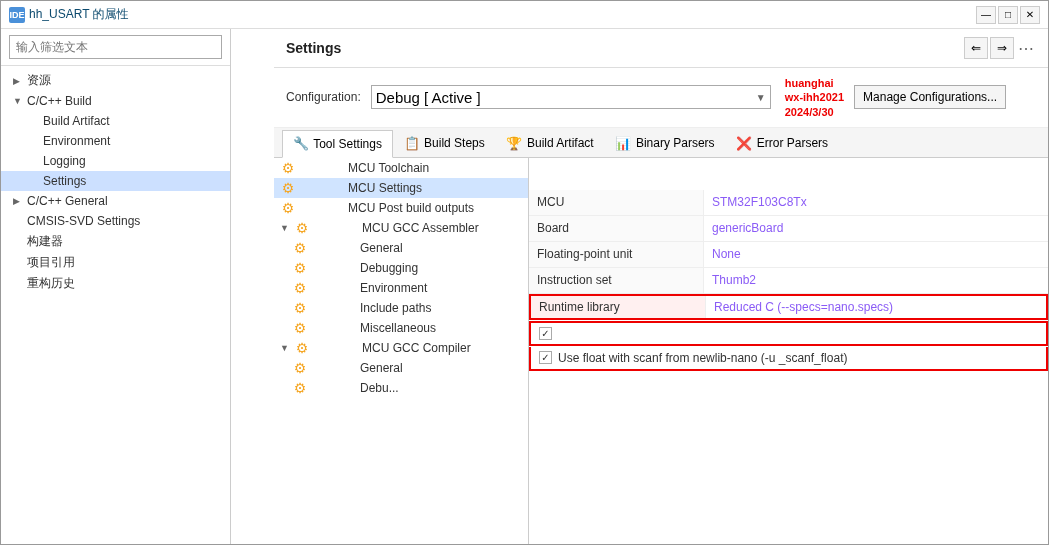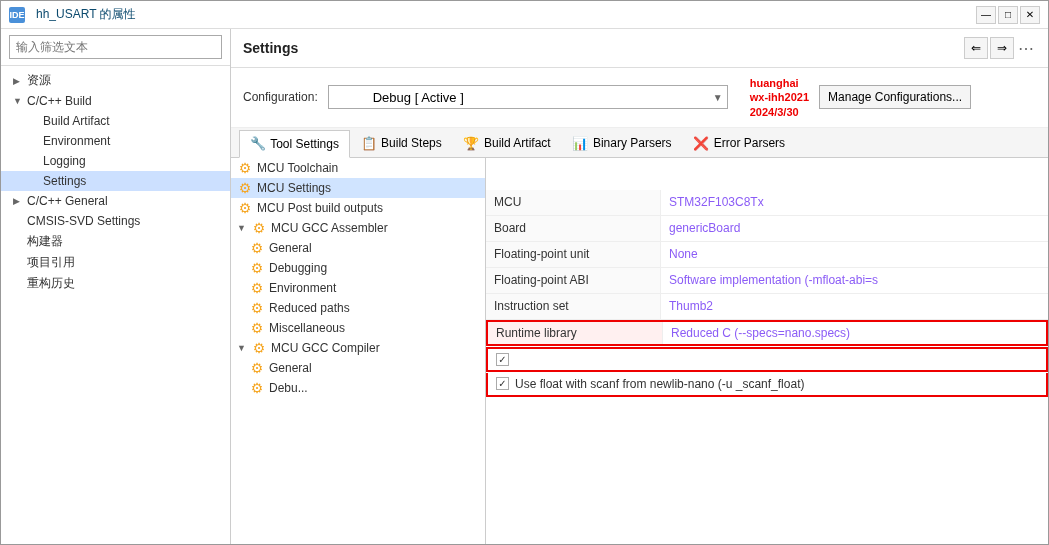--- a/index.html
+++ b/index.html
@@ -1,26 +1,26 @@
 <!DOCTYPE html>
 <html><head>
   <meta charset="utf-8">
   <style>
     * { box-sizing: border-box; margin: 0; padding: 0; }
     body { font-family: 'Segoe UI', Arial, sans-serif; font-size: 12px; background: #f0f0f0; }
 
     .window { width: 1049px; height: 545px; background: #fff; border: 1px solid #999; display: flex; flex-direction: column; }
 
-    .title-bar { background: #fff; border-bottom: 1px solid #ddd; padding: 4px 8px; display: flex; align-items: center; gap: 11px; height: 28px; }
+    .title-bar { background: #fff; border-bottom: 1px solid #ddd; padding: 4px 8px; display: flex; align-items: center; gap: 4px; height: 28px; }
     .title-bar-icon { width: 16px; height: 16px; background: #4a90d9; border-radius: 2px; font-size: 9px; color: white; display: flex; align-items: center; justify-content: center; font-weight: bold; flex-shrink: 0; }
     .title-bar-text { font-size: 12px; color: #0c4a6e; flex: 1; }
     .title-bar-controls { display: flex; gap: 2px; }
     .title-btn { width: 20px; height: 18px; border: 1px solid #ccc; background: #f5f5f5; cursor: pointer; display: flex; align-items: center; justify-content: center; font-size: 10px; }
 
-    .main-content { display: flex; flex: 1; overflow: hidden; }
+    .main-content { display: flex; flex: 1; overflow: hidden; gap: 43px; }
 
     .sidebar { width: 230px; border-right: 1px solid #ccc; background: #fff; display: flex; flex-direction: column; flex-shrink: 0; }
     .search-box { padding: 6px 8px; border-bottom: 1px solid #ddd; }
     .search-input { width: 100%; height: 24px; border: 1px solid #aaa; padding: 2px 6px; font-size: 12px; background: #fff; }
 
     .tree { flex: 1; overflow-y: auto; padding: 4px 0; }
     .tree-item { padding: 2px 8px 2px 8px; cursor: pointer; display: flex; align-items: center; gap: 4px; min-height: 20px; color: #333; }
     .tree-item.selected { background: #cce0ff; }
     .tree-item.l1 { padding-left: 12px; }
     .tree-item.l2 { padding-left: 28px; }
@@ -31,40 +31,40 @@
 
     .settings-header { padding: 8px 12px; border-bottom: 1px solid #ddd; display: flex; align-items: center; justify-content: space-between; }
     .settings-title { font-size: 14px; font-weight: bold; color: #222; }
     .header-nav { display: flex; align-items: center; gap: 2px; }
     .nav-btn { width: 24px; height: 22px; border: 1px solid #ccc; background: #f5f5f5; cursor: pointer; font-size: 12px; display: flex; align-items: center; justify-content: center; }
     .nav-dots { padding: 0 2px; font-size: 16px; color: #666; cursor: pointer; }
 
     .config-row { padding: 8px 12px; display: flex; align-items: center; gap: 10px; border-bottom: 1px solid #eee; }
     .config-label { font-size: 12px; color: #333; white-space: nowrap; }
     .config-select { flex: 1; height: 24px; border: 1px solid #aaa; background: #fff; font-size: 12px; padding: 0 4px; position: relative; display: flex; align-items: center; justify-content: space-between; cursor: pointer; max-width: 400px; }
-    .config-select-text { font-size: 13px; margin-left: 40px; }
+    .config-select-text { font-size: 15px; }
     .config-select-arrow { font-size: 10px; color: #666; }
-    .watermark { font-size: 11px; color: #e00; font-weight: bold; line-height: 1.3; margin-left: 12px; }
+    .watermark { font-size: 11px; color: #e00; font-weight: bold; line-height: 1.3; margin-left: 4px; }
     .manage-btn { height: 24px; border: 1px solid #aaa; background: #f5f5f5; padding: 0 8px; font-size: 12px; cursor: pointer; white-space: nowrap; flex-shrink: 0; }
 
     .tabs { display: flex; border-bottom: 1px solid #ccc; padding: 0 8px; background: #f5f5f5; gap: 0; }
     .tab { display: flex; align-items: center; gap: 4px; padding: 5px 10px; border: 1px solid transparent; cursor: pointer; font-size: 12px; background: transparent; margin-top: 2px; white-space: nowrap; }
     .tab.active { background: #fff; border: 1px solid #ccc; border-bottom: 1px solid #fff; margin-bottom: -1px; }
     .tab-icon { font-size: 13px; }
 
     .tab-content { flex: 1; display: flex; overflow: hidden; }
 
     .tree-panel { width: 255px; border-right: 1px solid #ccc; overflow-y: auto; background: #fff; flex-shrink: 0; }
     .tree2-item { padding: 2px 4px 2px 4px; cursor: pointer; display: flex; align-items: center; gap: 4px; min-height: 20px; }
     .tree2-item.selected { background: #d0e4ff; }
     .tree2-item.l0 { padding-left: 6px; }
     .tree2-item.l1 { padding-left: 18px; }
     .tree2-icon { width: 16px; height: 16px; flex-shrink: 0; display: flex; align-items: center; justify-content: center; }
     .gear-icon-svg { color: #f5a623; font-size: 14px; }
-    .tree2-label { font-size: 12px; color: #333; }
+    .tree2-label { font-size: 12px; color: #333; margin-left: 48px; }
 
     .props-panel { flex: 1; overflow-y: auto; padding: 0; margin-top: 32px; }
     .prop-row { display: flex; min-height: 26px; border-bottom: 1px solid #eee; }
     .prop-label { width: 175px; padding: 4px 8px; font-size: 12px; color: #333; background: #fafafa; border-right: 1px solid #eee; display: flex; align-items: center; flex-shrink: 0; }
     .prop-value { flex: 1; padding: 4px 8px; font-size: 12px; color: #8b5cf6; display: flex; align-items: center; }
 
     .highlighted-row { border: 2px solid #e00; }
     .highlighted-row .prop-label { background: #fff0f0; }
 
     .checkbox-row { display: flex; align-items: center; padding: 4px 8px; border-bottom: 1px solid #eee; gap: 6px; border: 2px solid #e00; margin: 1px 0; }
@@ -229,21 +229,21 @@
           <div class="tree2-item l1">
             <span class="tree2-icon gear-icon-svg">⚙</span>
             <span class="tree2-label">Debugging</span>
           </div>
           <div class="tree2-item l1">
             <span class="tree2-icon gear-icon-svg">⚙</span>
             <span class="tree2-label">Environment</span>
           </div>
           <div class="tree2-item l1">
             <span class="tree2-icon gear-icon-svg">⚙</span>
-            <span class="tree2-label">Reduced paths</span>
+            <span class="tree2-label">Include paths</span>
           </div>
           <div class="tree2-item l1">
             <span class="tree2-icon gear-icon-svg">⚙</span>
             <span class="tree2-label">Miscellaneous</span>
           </div>
 
           <div class="tree2-item l0">
             <span class="tree-arrow" style="font-size:9px;color:#666;width:10px;">▼</span>
             <span class="tree2-icon gear-icon-svg">⚙</span>
             <span class="tree2-label">MCU GCC Compiler</span>
@@ -268,24 +268,20 @@
           <div class="prop-row">
             <div class="prop-label">Board</div>
             <div class="prop-value">genericBoard</div>
           </div>
 
           <div class="prop-row">
             <div class="prop-label">Floating-point unit</div>
             <div class="prop-value">None</div>
           </div>
 
-          <div class="prop-row">
-            <div class="prop-label">Floating-point ABI</div>
-            <div class="prop-value">Software implementation (-mfloat-abi=s</div>
-          </div>
 
           <div class="prop-row">
             <div class="prop-label">Instruction set</div>
             <div class="prop-value">Thumb2</div>
           </div>
 
           <div class="prop-row highlighted-row">
             <div class="prop-label">Runtime library</div>
             <div class="prop-value">Reduced C (--specs=nano.specs)</div>
           </div>

